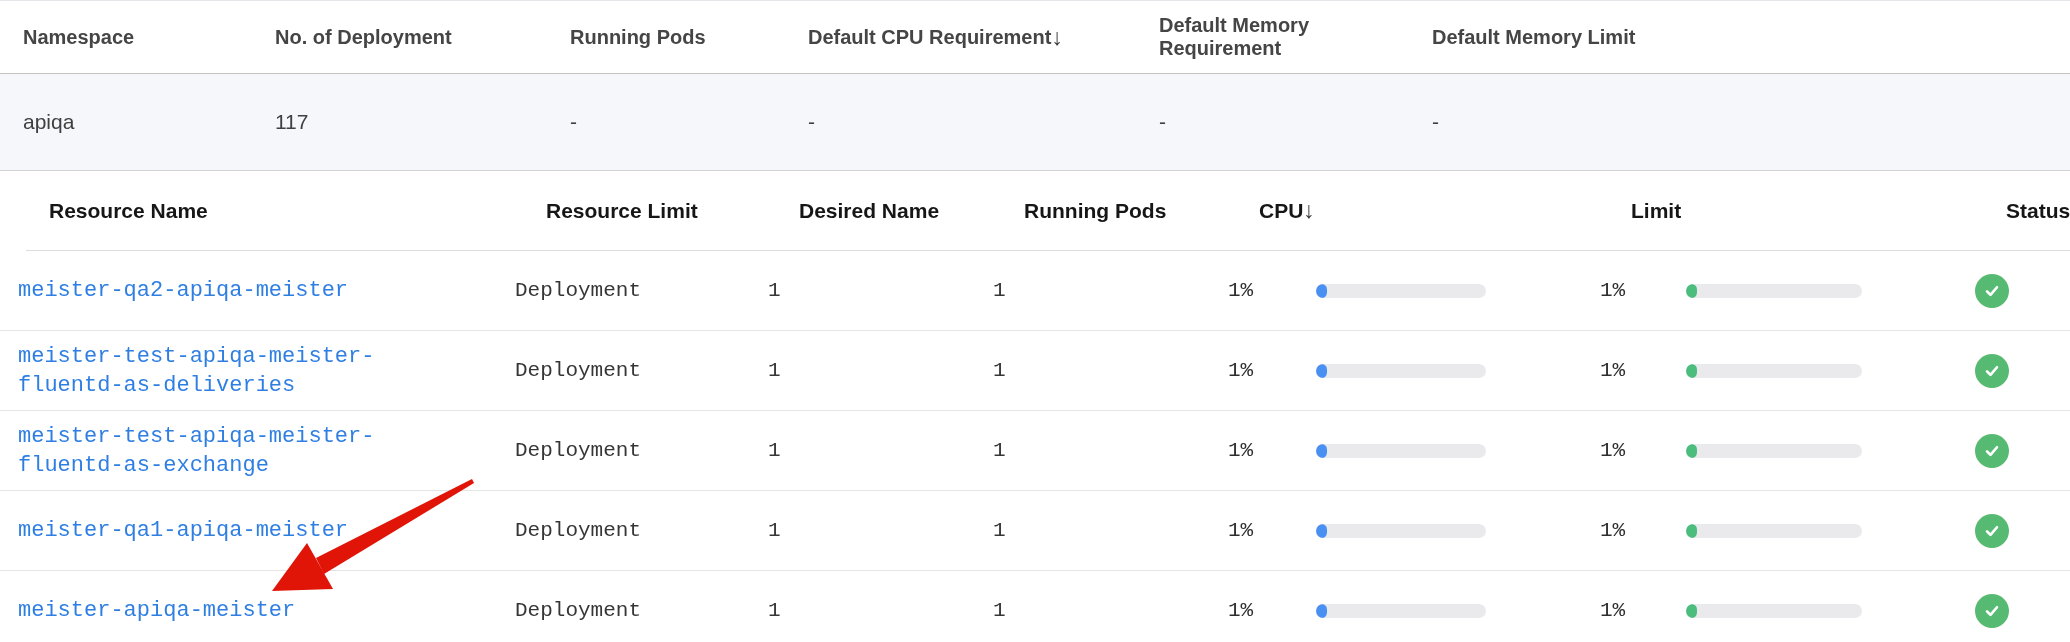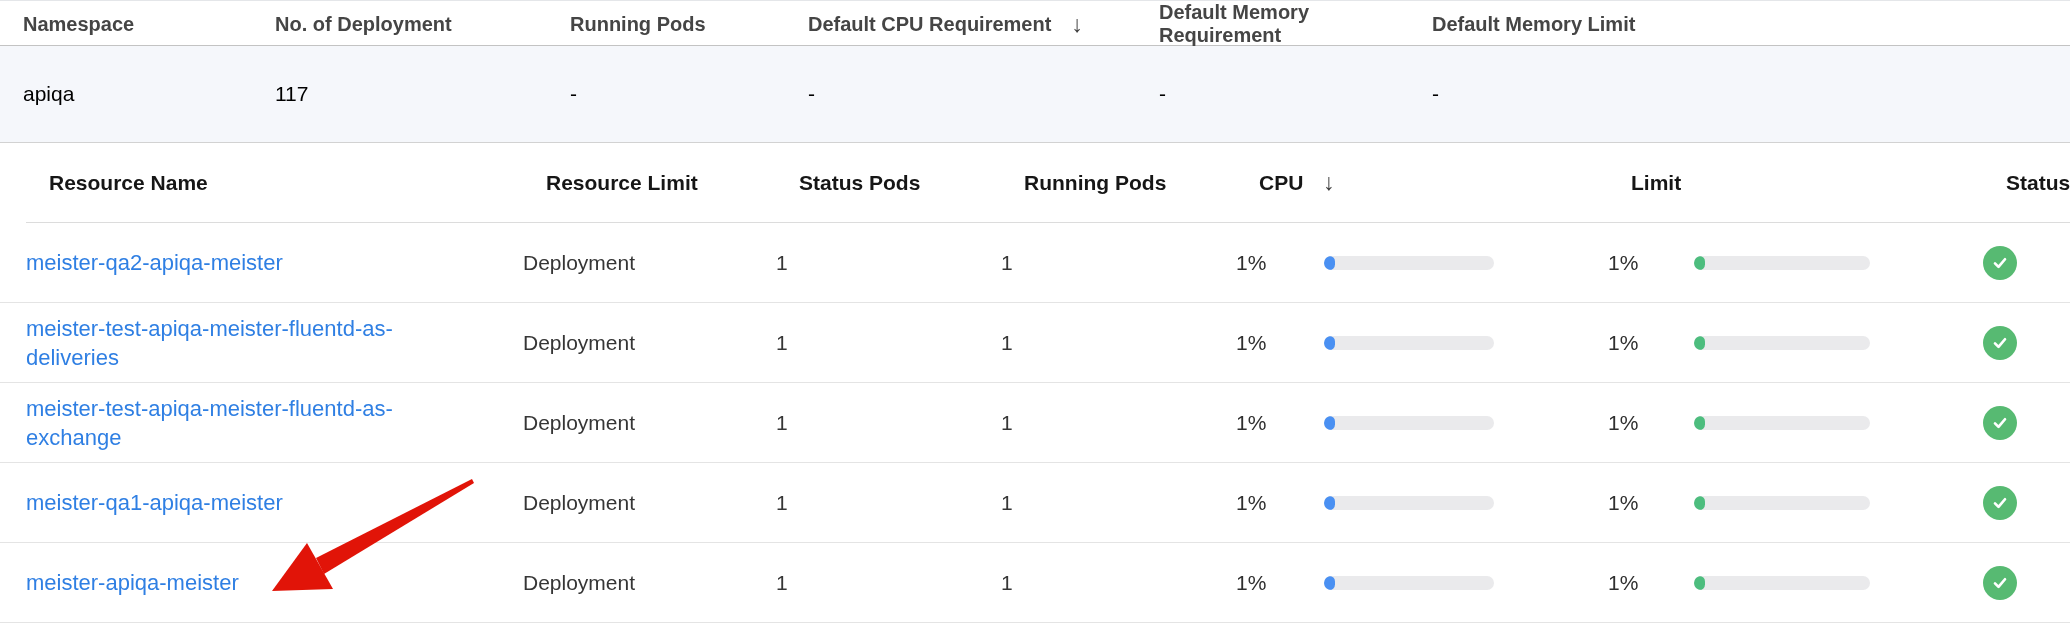--- a/index.html
+++ b/index.html
@@ -11,66 +11,67 @@
     overflow: hidden;
     color: #363636;
   }
   .canvas { position: absolute; inset: 0; }
 
   
   .ns-header {
     display: grid;
     grid-template-columns: 252px 295px 238px 351px 273px 387px auto;
     padding-left: 23px;
-    height: 46px;
+    height: 74px;
     align-items: center;
     border-top: 1px solid #e4e6e9;
     border-bottom: 1px solid #c3c3c3;
     font-size: 20px;
     font-weight: 600;
     color: #454545;
   }
   .ns-row {
     display: grid;
     grid-template-columns: 252px 295px 238px 351px 273px 387px auto;
     padding-left: 23px;
     height: 97px;
     align-items: center;
     background: var(--row-bg, #f5f7fb);
     border-bottom: 1px solid #d2d2d2;
     font-size: 21px;
-    color: #000000;
+    color: #404040;
   }
 
   
   .res-table { margin-top: 0; }
   .res-header {
     display: grid;
     grid-template-columns: 497px 253px 225px 235px 372px 375px auto;
     padding-left: 23px;
     height: 80px;
     align-items: center;
     border-bottom: 1px solid #dcdcdc;
     font-size: 21px;
     font-weight: 700;
     color: #161616;
     margin-left: 26px;
   }
   .res-row {
     display: grid;
     grid-template-columns: 497px 253px 225px 235px 372px 375px auto;
-    padding-left: 26px;
+    padding-left: 18px;
     height: 80px;
     align-items: center;
     border-bottom: 1px solid #e4e4e4;
     font-size: 21px;
     color: #363636;
+    font-family: Liberation Mono, monospace;
   }
   .cell { display: flex; align-items: center; }
-  .hdr-sort { gap: 20px; }
+  .hdr-sort { }
   .sort-arrow {
     font-size: 23px;
     font-weight: 400;
     color: #3f3f3f;
     line-height: 1;
   }
   a.link {
     color: var(--link-blue, #2f7fe3);
     font-size: 22px;
     line-height: 29px;
@@ -136,21 +137,21 @@
       <div class="cell">-</div>
       <div class="cell">-</div>
       <div class="cell">-</div>
     </div>
   </section>
 
   <section class="res-table">
     <div class="res-header">
       <div class="cell">Resource Name</div>
       <div class="cell">Resource Limit</div>
-      <div class="cell">Status Pods</div>
+      <div class="cell">Desired Name</div>
       <div class="cell">Running Pods</div>
       <div class="cell hdr-sort">
         <span>CPU</span>
         <span class="sort-arrow">↓</span>
       </div>
       <div class="cell">Limit</div>
       <div class="cell">Status</div>
     </div>
 
     <div class="res-row">

